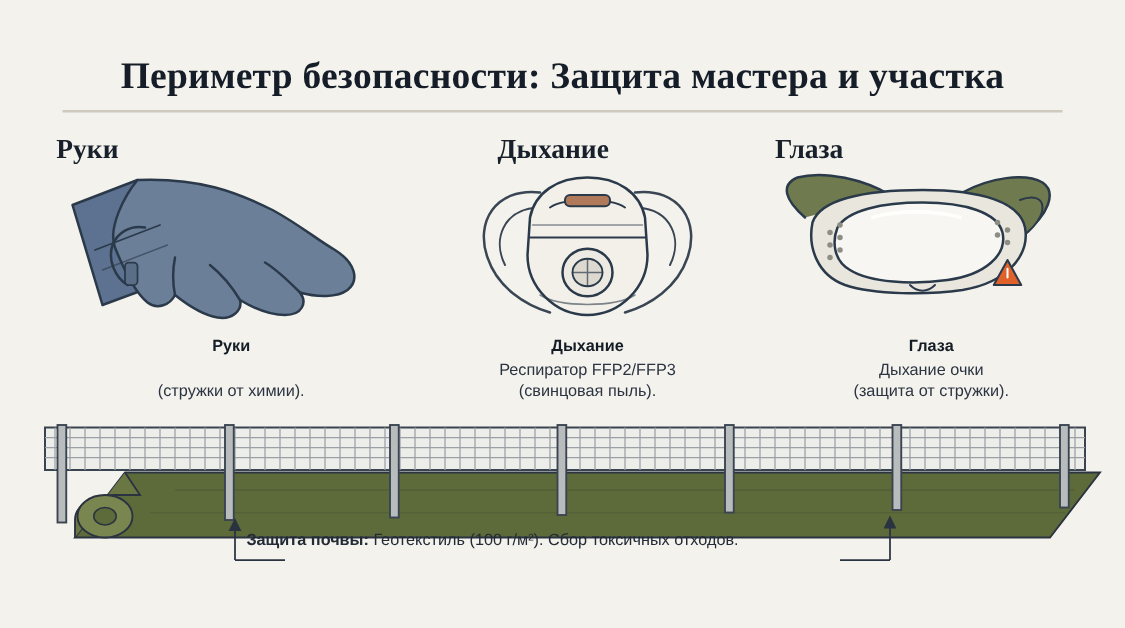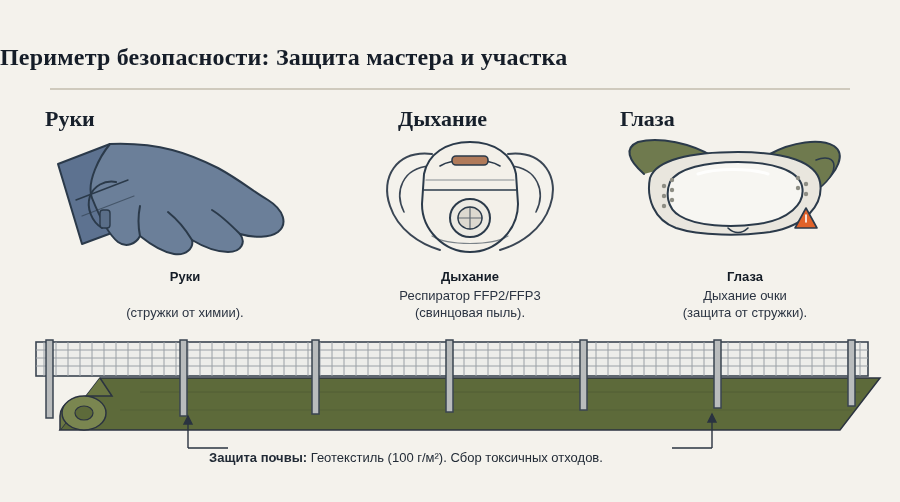--- a/index.html
+++ b/index.html
@@ -20,23 +20,24 @@
     width: 900px;
     height: 502px;
   }
 
   
   .title {
     position: absolute;
     top: 44px;
     left: 0;
     width: 900px;
+    text-align: center;
     font-family: "Liberation Serif", serif;
     font-weight: bold;
-    font-size: 24px;
+    font-size: 30px;
     letter-spacing: 0.2px;
     color: #151d28;
   }
   .title-rule {
     position: absolute;
     top: 88px;
     left: 50px;
     width: 800px;
     height: 2px;
     background: #cfcabd;
@@ -86,26 +87,25 @@
     left: 0;
     top: 330px;
     width: 900px;
     height: 125px;
   }
 
   
   #footer-note {
     position: absolute;
     left: 0;
-    top: 450px;
+    top: 424px;
     width: 788px;
     text-align: center;
     font-size: 13px;
     color: #222b36;
-    padding-left: 12px;
   }
   #footer-note .fn-strong { font-weight: bold; }
 </style>
 </head>
 <body>
 
 <div class="page">
 
   <div class="title">Периметр безопасности: Защита мастера и участка</div>
   <div class="title-rule"></div>

